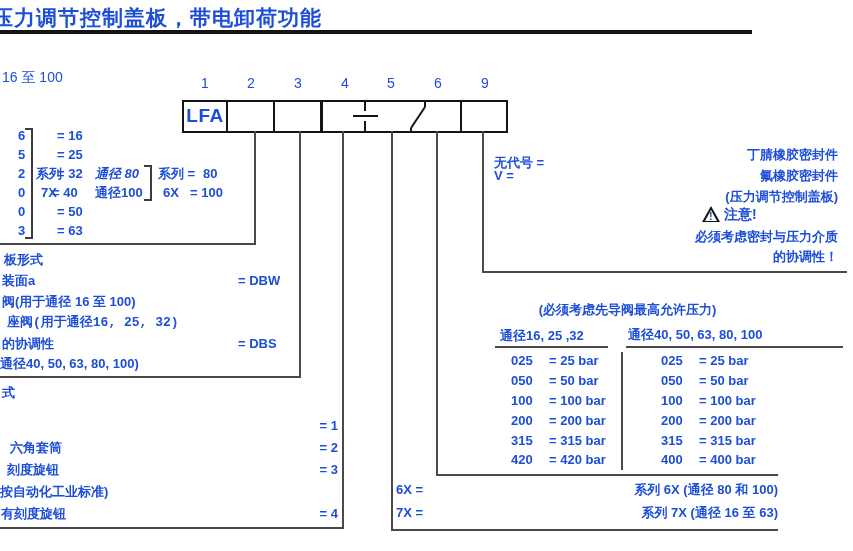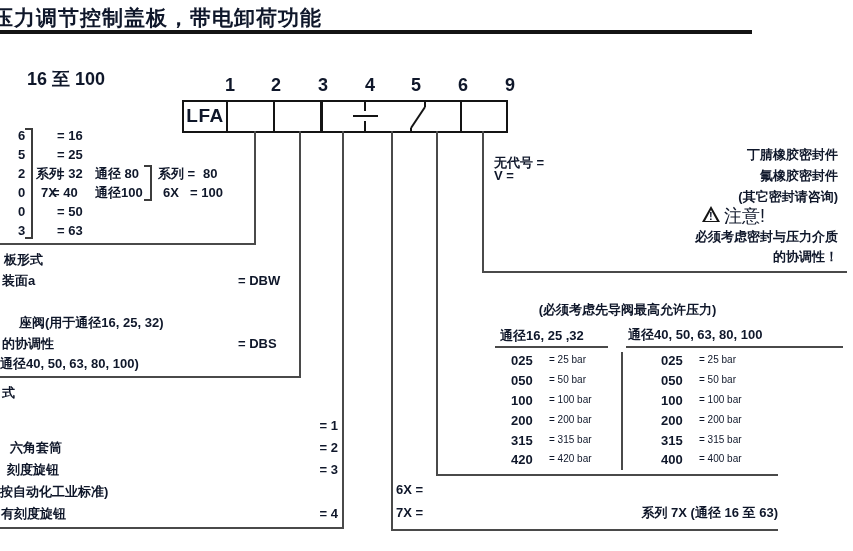--- a/index.html
+++ b/index.html
@@ -1,23 +1,23 @@
 <!DOCTYPE html>
 <html><head>
 <meta charset="utf-8">
 <style>
   html,body{margin:0;padding:0;background:#fff;}
   #page{position:relative;width:853px;height:551px;background:#fff;overflow:hidden;
-        font-family:"Liberation Sans","DejaVu Sans",sans-serif;color:#0f172a;}
+        font-family:"Liberation Sans","DejaVu Sans",sans-serif;color:#1d4ed8;}
   .abs{position:absolute;white-space:nowrap;}
   .b21{font-weight:700;font-size:21px;line-height:1.1;letter-spacing:1px;}
-  .b15{font-weight:700;font-size:18px;line-height:1.1;margin-left:25px;}
-  .b14{font-weight:400;font-size:18px;line-height:1.1;}
+  .b15{font-weight:400;font-size:14px;line-height:1.1;}
+  .b14{font-weight:700;font-size:14px;line-height:1.1;}
   .b13{font-weight:700;font-size:13px;line-height:1.15;}
-  .n13{font-weight:400;font-size:10px;line-height:1.15;}
+  .n13{font-weight:700;font-size:13px;line-height:1.15;}
   .b19{font-weight:700;font-size:19px;line-height:1;letter-spacing:.5px;}
   .hline{position:absolute;height:2px;background:#4a4a4a;}
   .vline{position:absolute;width:2px;background:#4a4a4a;}
   .dark{background:#141414;}
   .ctr{text-align:center;}
   .rgt{text-align:right;}
   .bk{position:absolute;width:6px;border:2px solid #3c3c3c;border-left:none;}
   .strip{position:absolute;border:2px solid #141414;}
   .tri-out{position:absolute;width:0;height:0;border-left:9px solid transparent;
            border-right:9px solid transparent;border-bottom:16px solid #141414;}
@@ -85,51 +85,52 @@
   <div class="bk" style="left:25px;top:128px;height:107px;"></div>
   <div class="abs b13" style="left:36px;top:167px;">系列</div>
   <div class="abs b13" style="left:41px;top:186px;">7X</div>
   <div class="abs b13" style="left:57px;top:129px;">= 16</div>
   <div class="abs b13" style="left:57px;top:148px;">= 25</div>
   <div class="abs b13" style="left:57px;top:167px;">= 32</div>
   <div class="abs b13" style="left:52px;top:186px;">= 40</div>
   <div class="abs b13" style="left:57px;top:205px;">= 50</div>
   <div class="abs b13" style="left:57px;top:224px;">= 63</div>
 
-  <div class="abs b13" style="left:95px;top:167px;">通径 80</div>
+  <div class="abs b13" style="left:95px;top:167px;font-style:italic;">通径 80</div>
   <div class="abs b13" style="left:95px;top:186px;">通径100</div>
   <div class="bk" style="left:144px;top:165px;height:32px;"></div>
   <div class="abs b13" style="left:158px;top:167px;">系列 =</div>
   <div class="abs b13" style="left:203px;top:167px;">80</div>
   <div class="abs b13" style="left:163px;top:186px;">6X</div>
   <div class="abs b13" style="left:190px;top:186px;">= 100</div>
 
   <div class="abs b13" style="left:4px;top:253px;">板形式</div>
   <div class="abs b13" style="left:2px;top:274px;">装面a</div>
   <div class="abs b13" style="left:238px;top:274px;">= DBW</div>
-  <div class="abs b13" style="left:19px;top:316px;">座阀(用于通径16, 25, 32)</div>
+  <div class="abs b13" style="left:2px;top:295px;">阀(用于通径 16 至 100)</div>
+  <div class="abs b13" style="left:7px;top:316px;font-family:Liberation Mono, monospace;">座阀(用于通径16, 25, 32)</div>
   <div class="abs b13" style="left:2px;top:337px;">的协调性</div>
   <div class="abs b13" style="left:238px;top:337px;">= DBS</div>
   <div class="abs b13" style="left:0;top:357px;">通径40, 50, 63, 80, 100)</div>
 
   <div class="abs b13" style="left:2px;top:386px;">式</div>
   <div class="abs b13 rgt" style="left:296px;top:419px;width:42px;">= 1</div>
   <div class="abs b13" style="left:10px;top:441px;font-family:Liberation Serif, serif;">六角套筒</div>
   <div class="abs b13 rgt" style="left:296px;top:441px;width:42px;">= 2</div>
   <div class="abs b13" style="left:7px;top:463px;">刻度旋钮</div>
   <div class="abs b13 rgt" style="left:296px;top:463px;width:42px;">= 3</div>
   <div class="abs b13" style="left:-13px;top:485px;">锁按自动化工业标准)</div>
   <div class="abs b13" style="left:1px;top:507px;">有刻度旋钮</div>
   <div class="abs b13 rgt" style="left:296px;top:507px;width:42px;">= 4</div>
 
   <div class="abs b13" style="left:494px;top:148px;margin-top:8px;">无代号 =</div>
   <div class="abs b13" style="left:494px;top:169px;">V =</div>
   <div class="abs b13 rgt" style="right:15px;top:148px;width:250px;">丁腈橡胶密封件</div>
   <div class="abs b13 rgt" style="right:15px;top:169px;width:250px;">氟橡胶密封件</div>
-  <div class="abs b13 rgt" style="right:15px;top:190px;width:250px;">(其它密封请咨询)</div>
+  <div class="abs b13 rgt" style="right:15px;top:190px;width:250px;">(压力调节控制盖板)</div>
 
   <span class="abs" style="left:702px;top:206px;width:20px;height:17px;">
     <span class="tri-out" style="left:0;top:0;"></span>
     <span class="tri-in" style="left:3px;top:4px;"></span>
     <span class="tri-bang" style="left:7px;top:4px;">!</span>
   </span>
   <div class="abs b14" style="left:724px;top:207px;">注意!</div>
   <div class="abs b13 rgt" style="right:15px;top:230px;width:250px;">必须考虑密封与压力介质</div>
   <div class="abs b13 rgt" style="right:15px;top:250px;width:250px;">的协调性！</div>
 
@@ -161,16 +162,17 @@
   <div class="abs b13" style="left:661px;top:394px;">100</div>
   <div class="abs n13" style="left:699px;top:394px;">= 100 bar</div>
   <div class="abs b13" style="left:661px;top:414px;">200</div>
   <div class="abs n13" style="left:699px;top:414px;">= 200 bar</div>
   <div class="abs b13" style="left:661px;top:434px;">315</div>
   <div class="abs n13" style="left:699px;top:434px;">= 315 bar</div>
   <div class="abs b13" style="left:661px;top:453px;">400</div>
   <div class="abs n13" style="left:699px;top:453px;">= 400 bar</div>
 
   <div class="abs b13" style="left:396px;top:483px;">6X =</div>
+  <div class="abs b13 rgt" style="right:75px;top:483px;width:250px;">系列 6X (通径 80 和 100)</div>
   <div class="abs b13" style="left:396px;top:506px;">7X =</div>
   <div class="abs b13 rgt" style="right:75px;top:506px;width:250px;">系列 7X (通径 16 至 63)</div>
 
 </div>
 
 </body></html>

